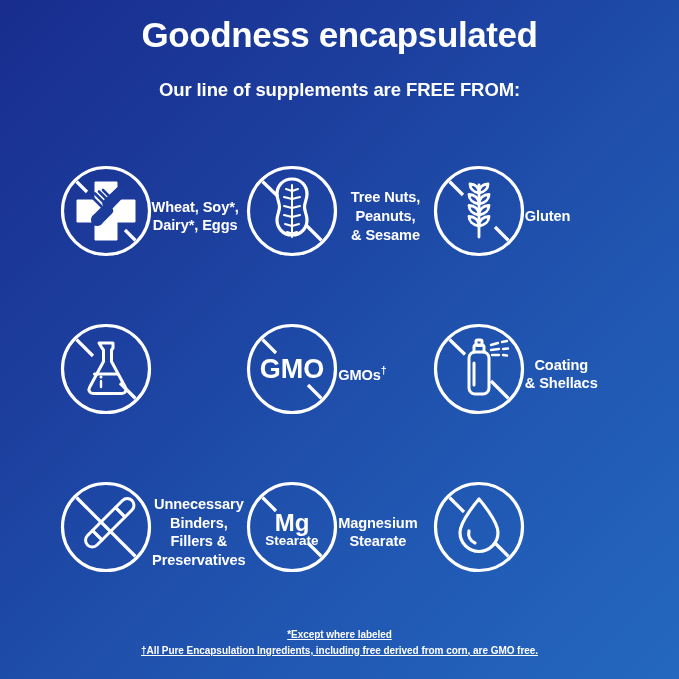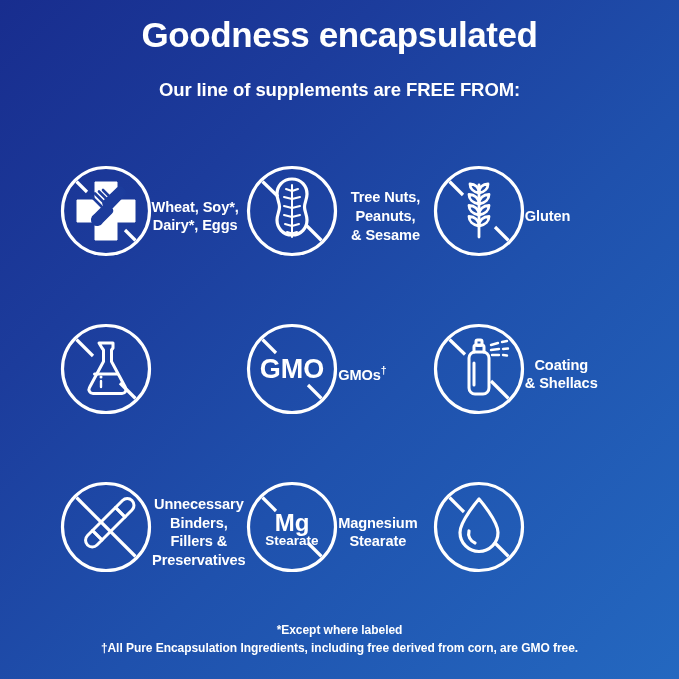--- a/index.html
+++ b/index.html
@@ -34,21 +34,21 @@
   .iconwrap{width:92px;height:92px;display:block;}
   .label{
     margin-top:11px;
     font-size:14.6px;font-weight:bold;line-height:1.28;
     text-align:center;letter-spacing:-0.1px;
     white-space:pre-line;
   }
   .label .dag{font-size:10.5px;vertical-align:super;}
 
   .footnotes{position:absolute;left:0;right:0;bottom:21px;text-align:center;}
-  .fn{font-size:12px;font-weight:bold;line-height:1.55;letter-spacing:-0.05px;}
+  .fn{font-size:10px;font-weight:bold;line-height:1.55;letter-spacing:-0.05px;text-decoration:underline;}
 </style>
 </head>
 <body>
 
 <div class="page">
 
   <div class="title">Goodness encapsulated</div>
   <div class="subtitle">Our line of supplements are FREE FROM:</div>
 
   <div class="grid">

